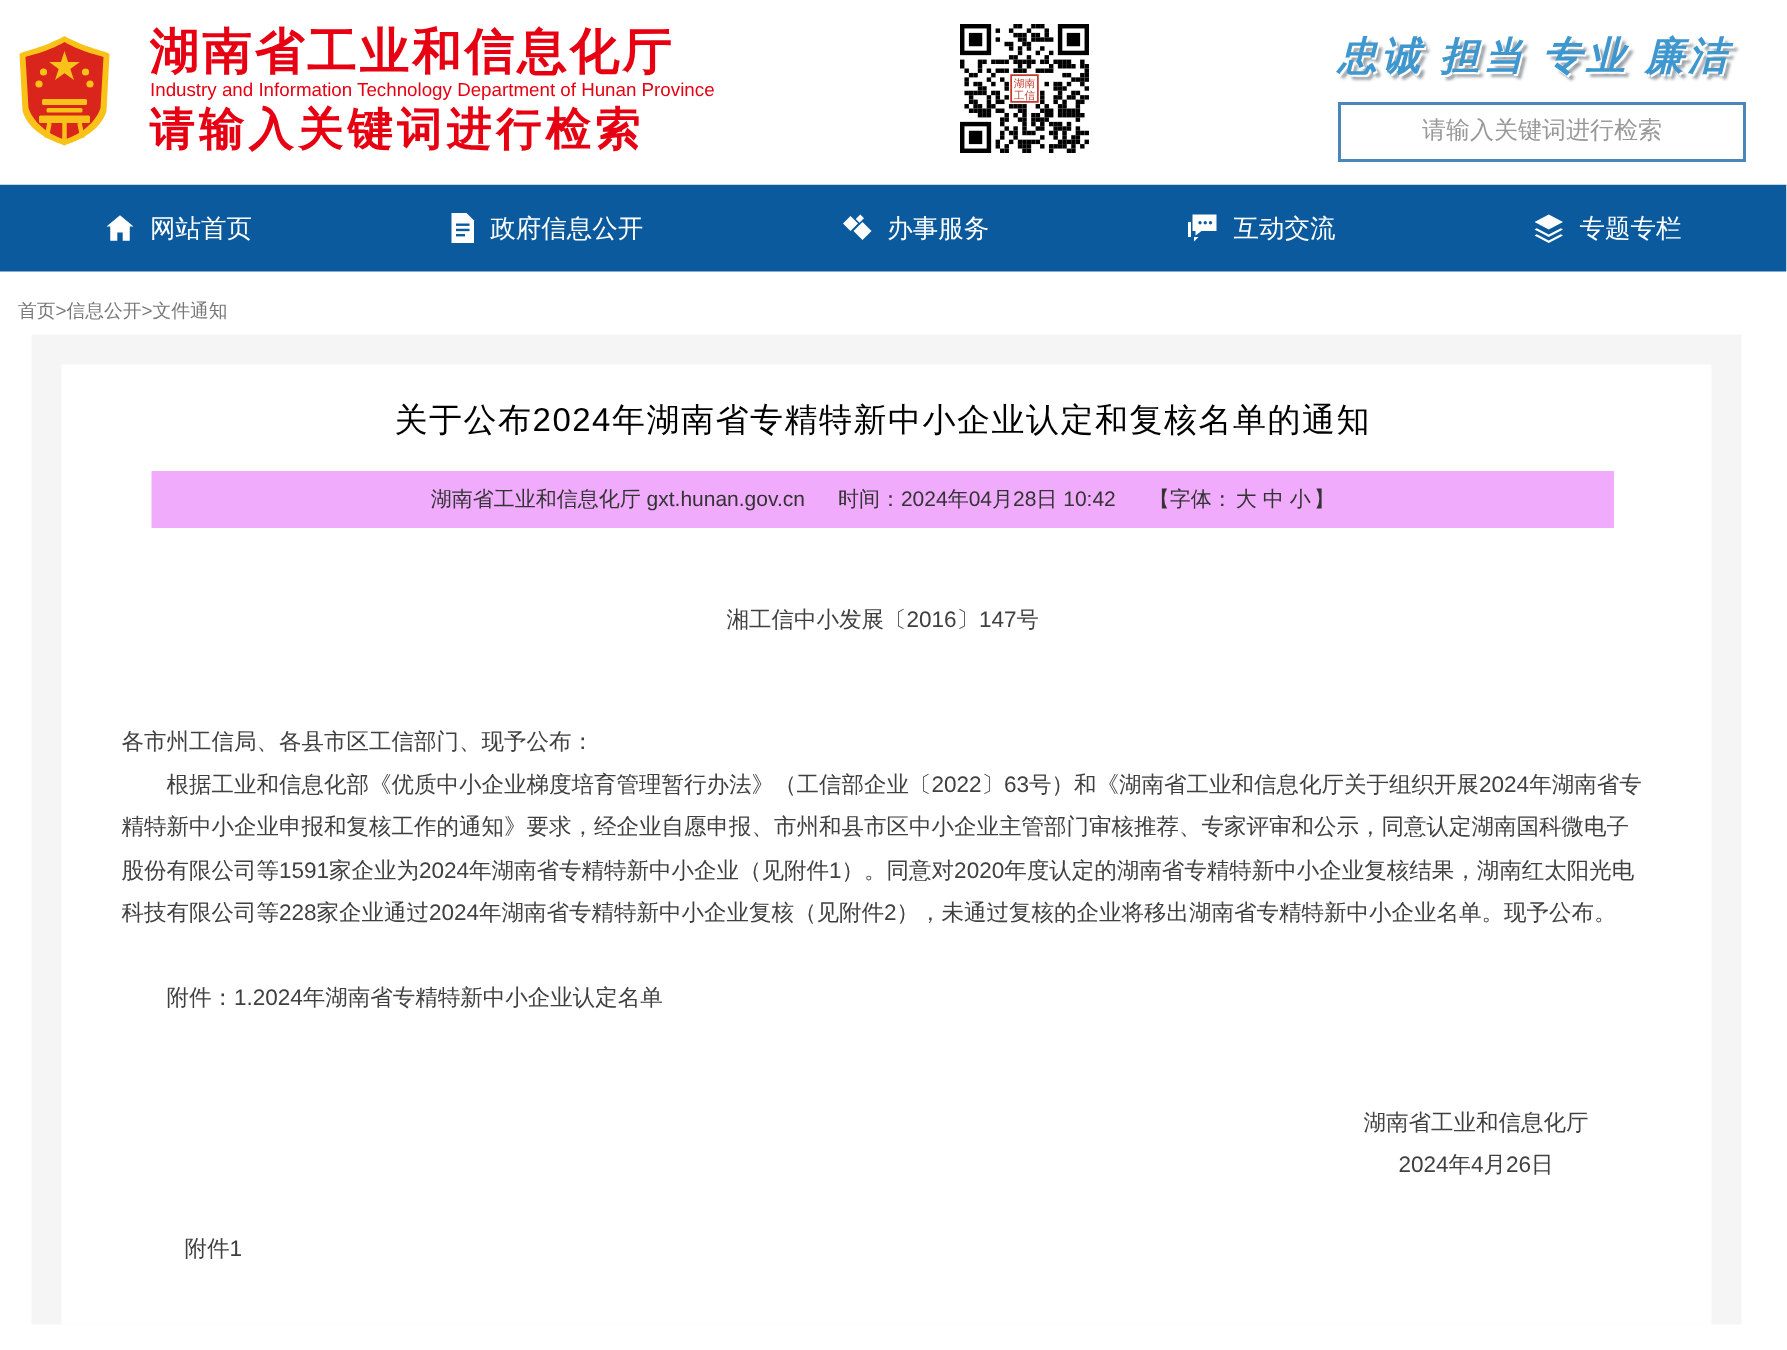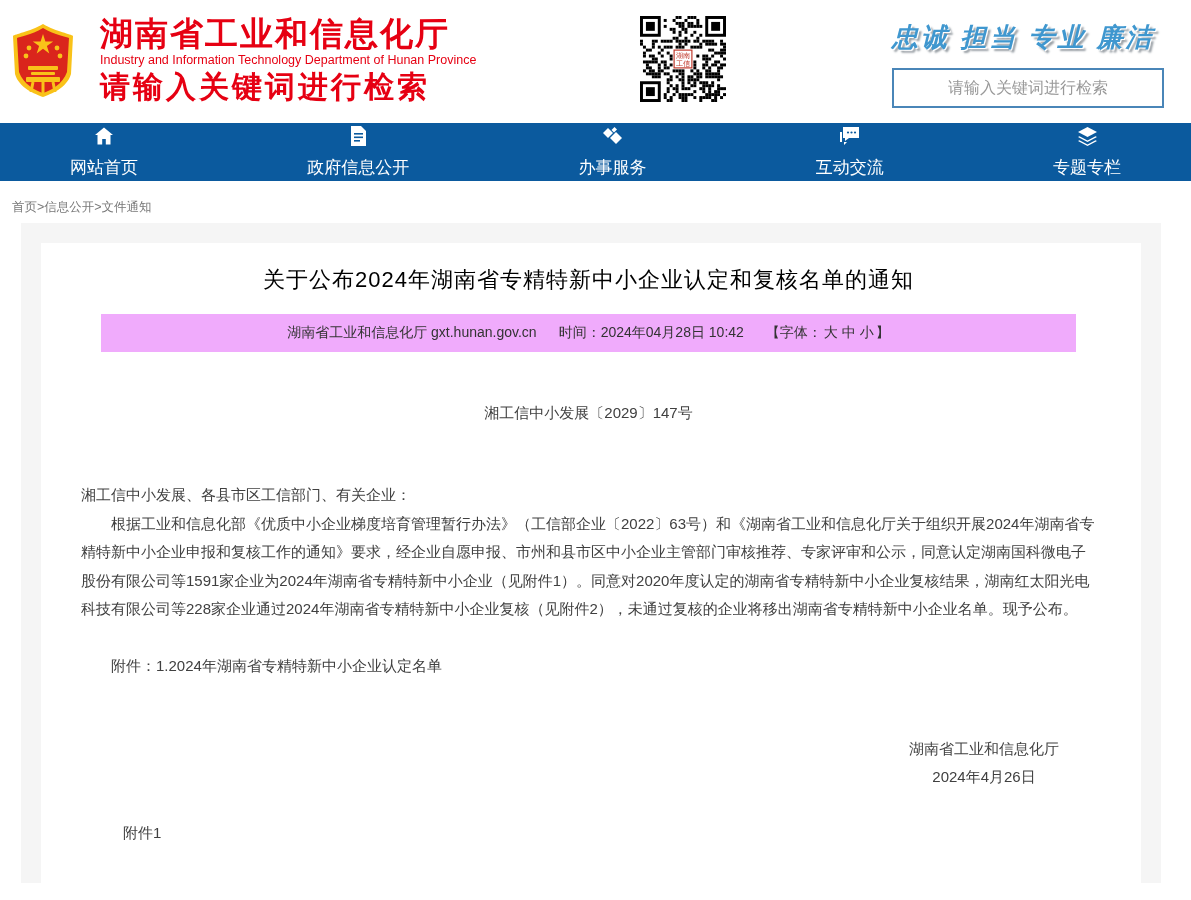--- a/index.html
+++ b/index.html
@@ -20,21 +20,21 @@
     text-shadow:1px 1px 0 #fff, 3px 3px 2px #9aa0a6; }
   .searchbox { margin-top:13px; width:272px; height:40px; border:2px solid #4a86b8; background:#fff; }
   .searchbox input { width:100%; height:100%; border:none; outline:none; text-align:center;
     font-size:16px; color:#999; font-family:inherit; background:transparent; }
   .searchbox input::placeholder { color:#999; }
 
   
   .nav { width:100%; height:58px; background:#0b5a9e; display:flex; align-items:center;
     justify-content:space-between; padding:0 70px; }
   .nav-item { display:flex; align-items:center; gap:10px; color:#fff; font-size:17px;
-    cursor:pointer; white-space:nowrap;flex-direction:column; }
+    cursor:pointer; white-space:nowrap; }
   .nav-item svg { display:block; }
 
   
   .breadcrumb { padding:18px 0 0 12px; font-size:12.5px; color:#787878; height:42px; }
 
   
   .wrap { margin-left:21px; width:1140px; height:660px; background:#f5f5f5; padding-top:20px; }
   .card { margin:0 auto; width:1100px; min-height:640px; background:#fff; padding:22px 45px 0 40px; }
 
   .art-title { text-align:center; color:#000000; font-size:22px; font-weight:normal;
@@ -433,24 +433,24 @@
       <span>时间：</span>
       <span>2024年04月28日 10:42</span>
       <span class="sep"></span>
       <span>【字体：</span>
       <span class="font-link">大</span>
       <span class="font-link">中</span>
       <span class="font-link">小</span>
       <span>】</span>
     </div>
 
-    <div class="doc-number">湘工信中小发展〔2029〕147号</div>
+    <div class="doc-number">湘工信中小发展〔2016〕147号</div>
 
     <div class="body-text">
-      <div class="salutation">湘工信中小发展、各县市区工信部门、有关企业：</div>
+      <div class="salutation">各市州工信局、各县市区工信部门、现予公布：</div>
       <div class="para">根据工业和信息化部《优质中小企业梯度培育管理暂行办法》（工信部企业〔2022〕63号）和《湖南省工业和信息化厅关于组织开展2024年湖南省专精特新中小企业申报和复核工作的通知》要求，经企业自愿申报、市州和县市区中小企业主管部门审核推荐、专家评审和公示，同意认定湖南国科微电子股份有限公司等1591家企业为2024年湖南省专精特新中小企业（见附件1）。同意对2020年度认定的湖南省专精特新中小企业复核结果，湖南红太阳光电科技有限公司等228家企业通过2024年湖南省专精特新中小企业复核（见附件2），未通过复核的企业将移出湖南省专精特新中小企业名单。现予公布。</div>
 
       <div class="attach">
         <div class="attach-line1"><span>附件：</span><span>1.2024年湖南省专精特新中小企业认定名单</span></div>
       </div>
 
       <div class="sign">
         <span class="sign-inner">
           <div class="sign-org">湖南省工业和信息化厅</div>
           <div class="sign-date">2024年4月26日</div>

